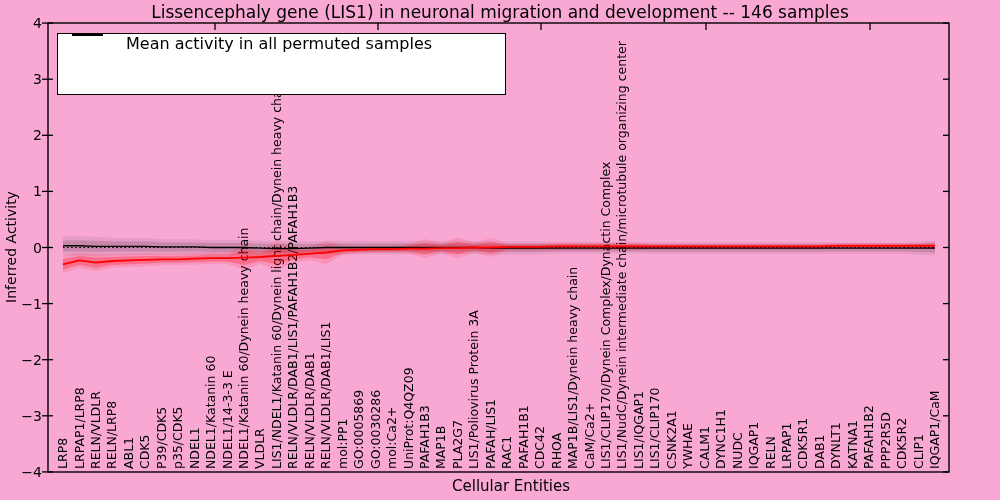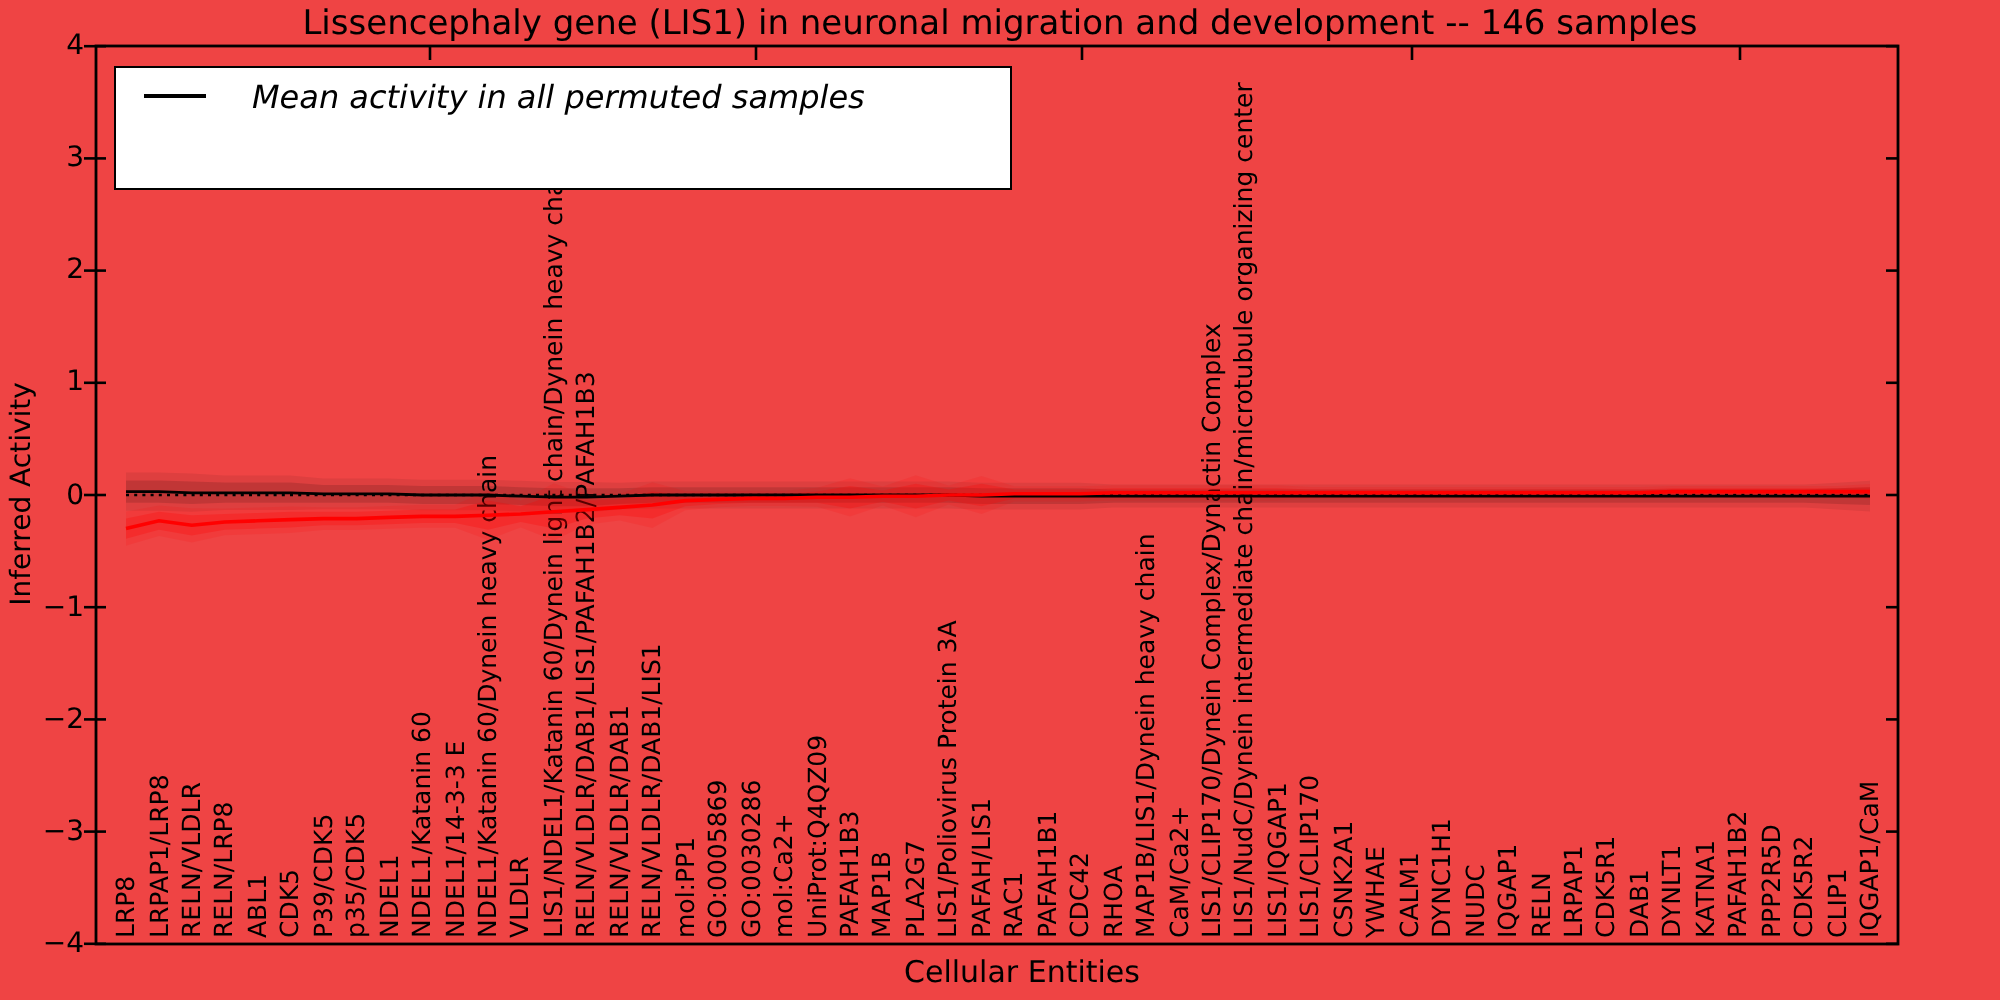--- a/index.html
+++ b/index.html
@@ -1,18 +1,18 @@
 <!DOCTYPE html>
 <html><head>
 <meta charset="utf-8">
 <style>
   html,body{margin:0;padding:0;background:#ffffff;}
   #figure{
     position:relative;width:1000px;height:500px;overflow:hidden;
-    background:#ef4444;color:#000;
+    background:#f9a8d4;color:#000;
     font-family:"DejaVu Sans","Liberation Sans",sans-serif;
   }
   #chart-title{
     position:absolute;top:2px;left:0;width:100%;text-align:center;
     font-size:17px;z-index:0;white-space:nowrap;
   }
   #xlabels .xlab{
     position:absolute;font-size:12.5px;line-height:14px;white-space:nowrap;
     transform:rotate(-90deg);transform-origin:0 0;z-index:1;
   }
@@ -27,21 +27,21 @@
     font-size:14px;white-space:nowrap;z-index:1;
   }
   #xlabel{
     position:absolute;left:12px;width:998px;top:477px;text-align:center;
     font-size:15px;z-index:3;
   }
   #legend{
     position:absolute;left:57px;top:33px;width:449px;height:62px;
     border:1.6px solid #000;background:#fff;box-sizing:border-box;z-index:4;
   }
-  .legend-row{display:flex;align-items:center;height:28px;padding-left:14px;font-style:italic;}
+  .legend-row{display:flex;align-items:flex-start;height:28px;padding-left:14px;}
   .legend-line{width:31px;height:2px;margin-right:23px;flex:none;}
   .legend-label{font-size:16px;white-space:nowrap;}
 </style>
 </head>
 <body>
 
 <div id="figure">
   <div id="chart-title">Lissencephaly gene (LIS1) in neuronal migration and development -- 146 samples</div>
 
   <div id="xlabels">

